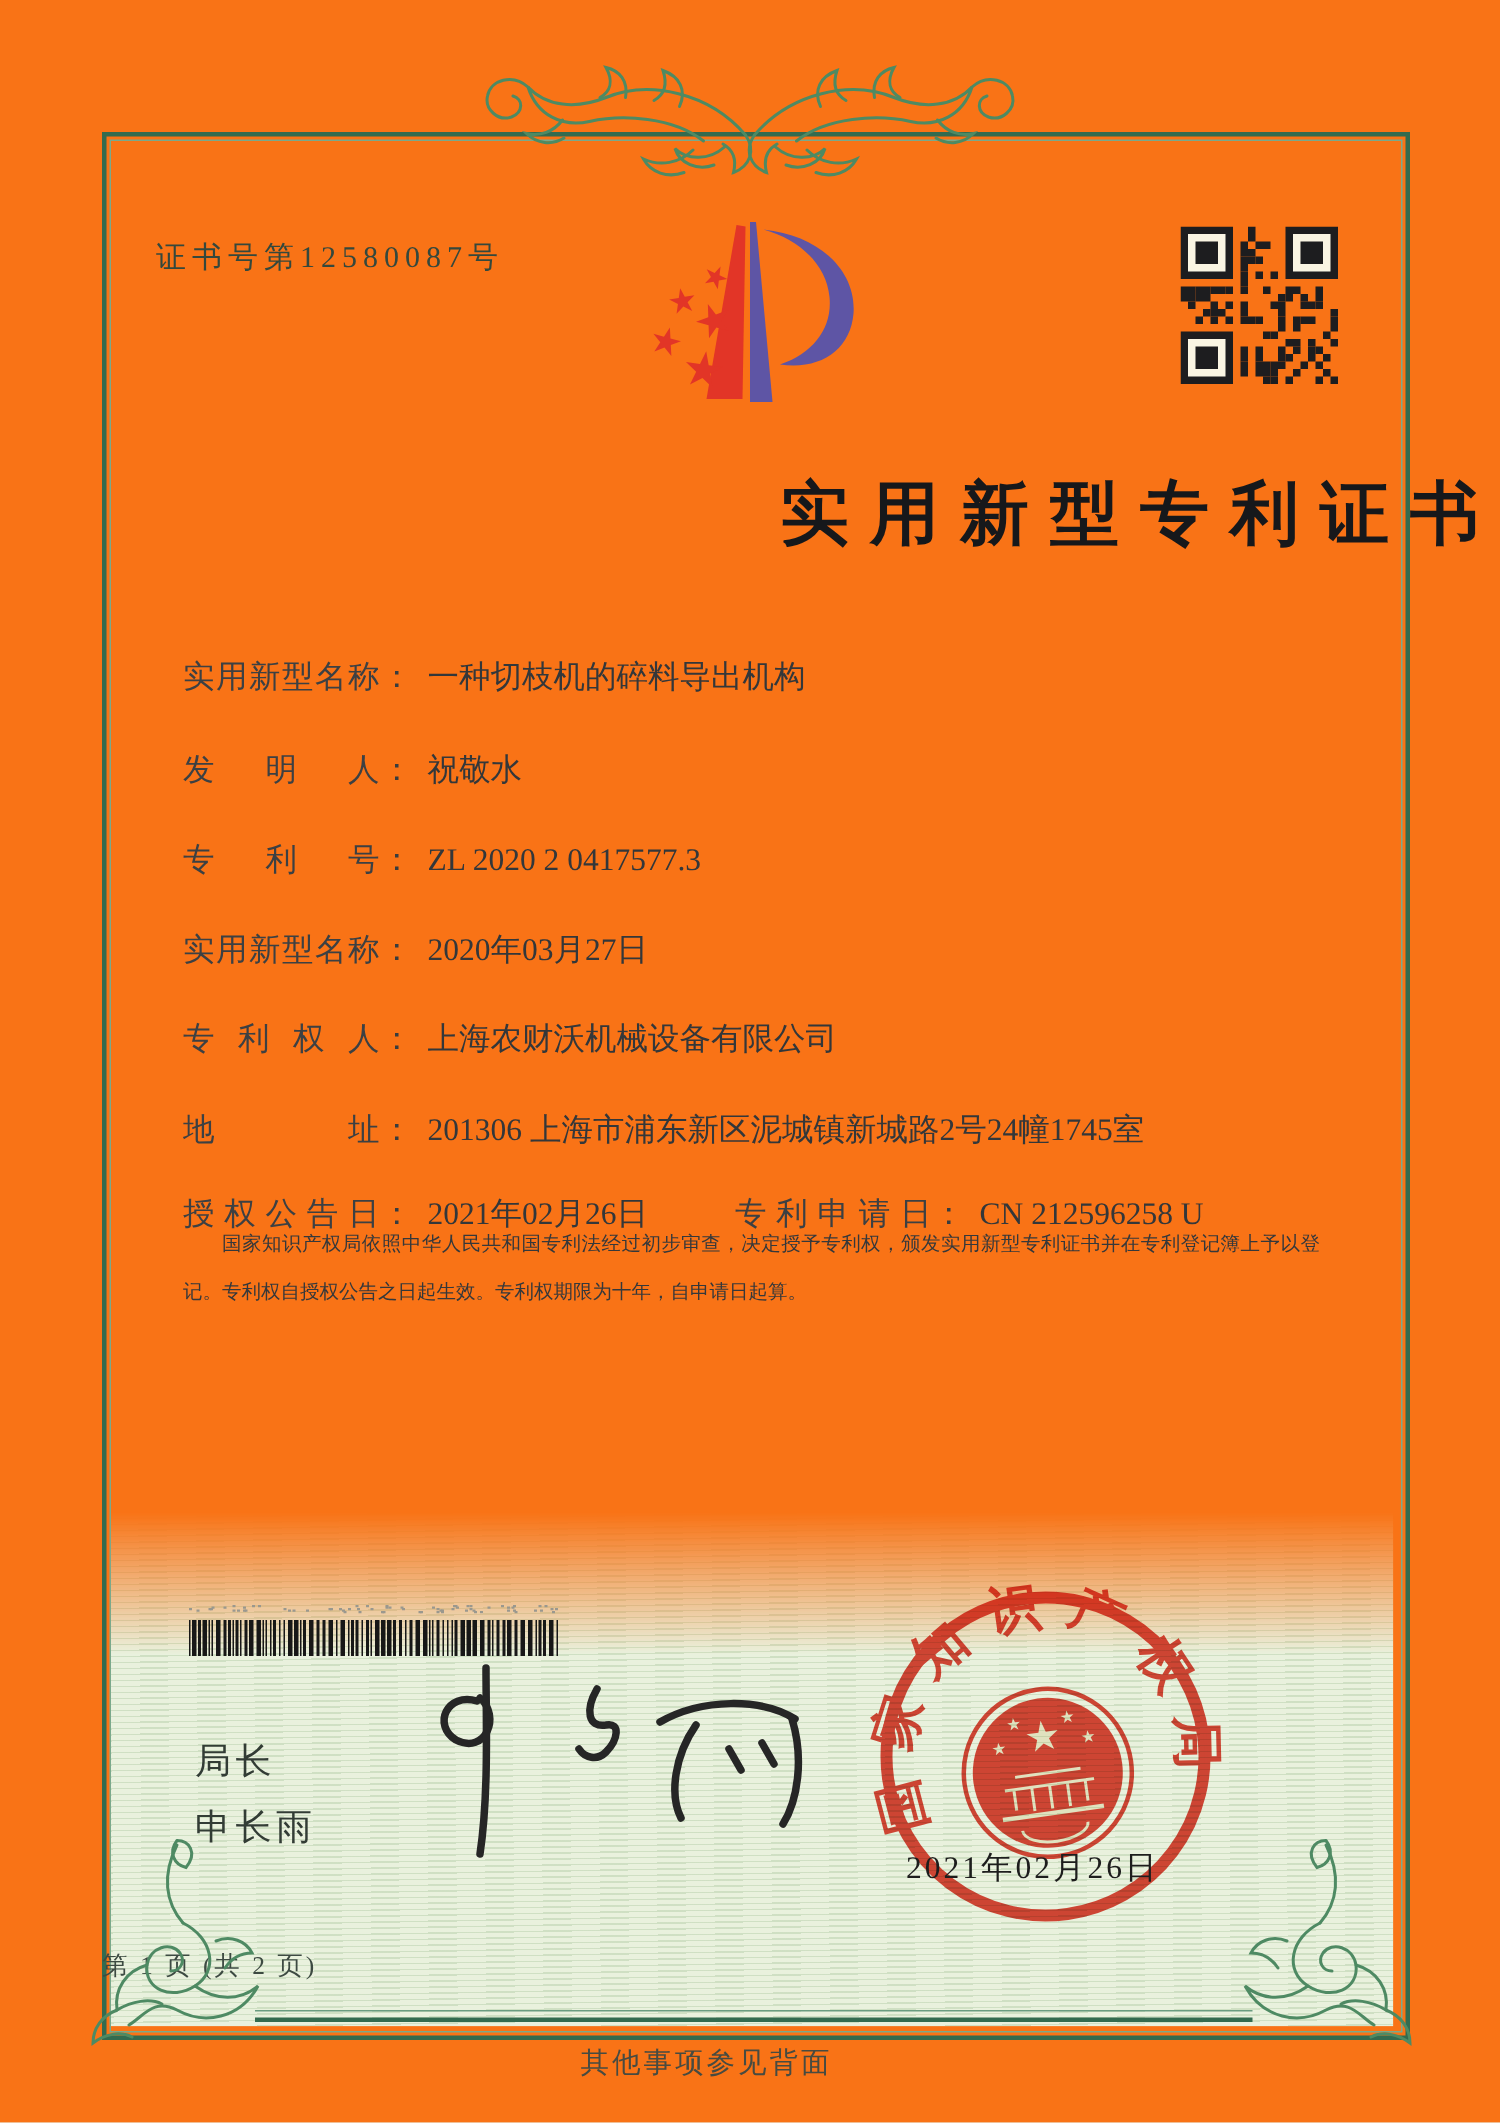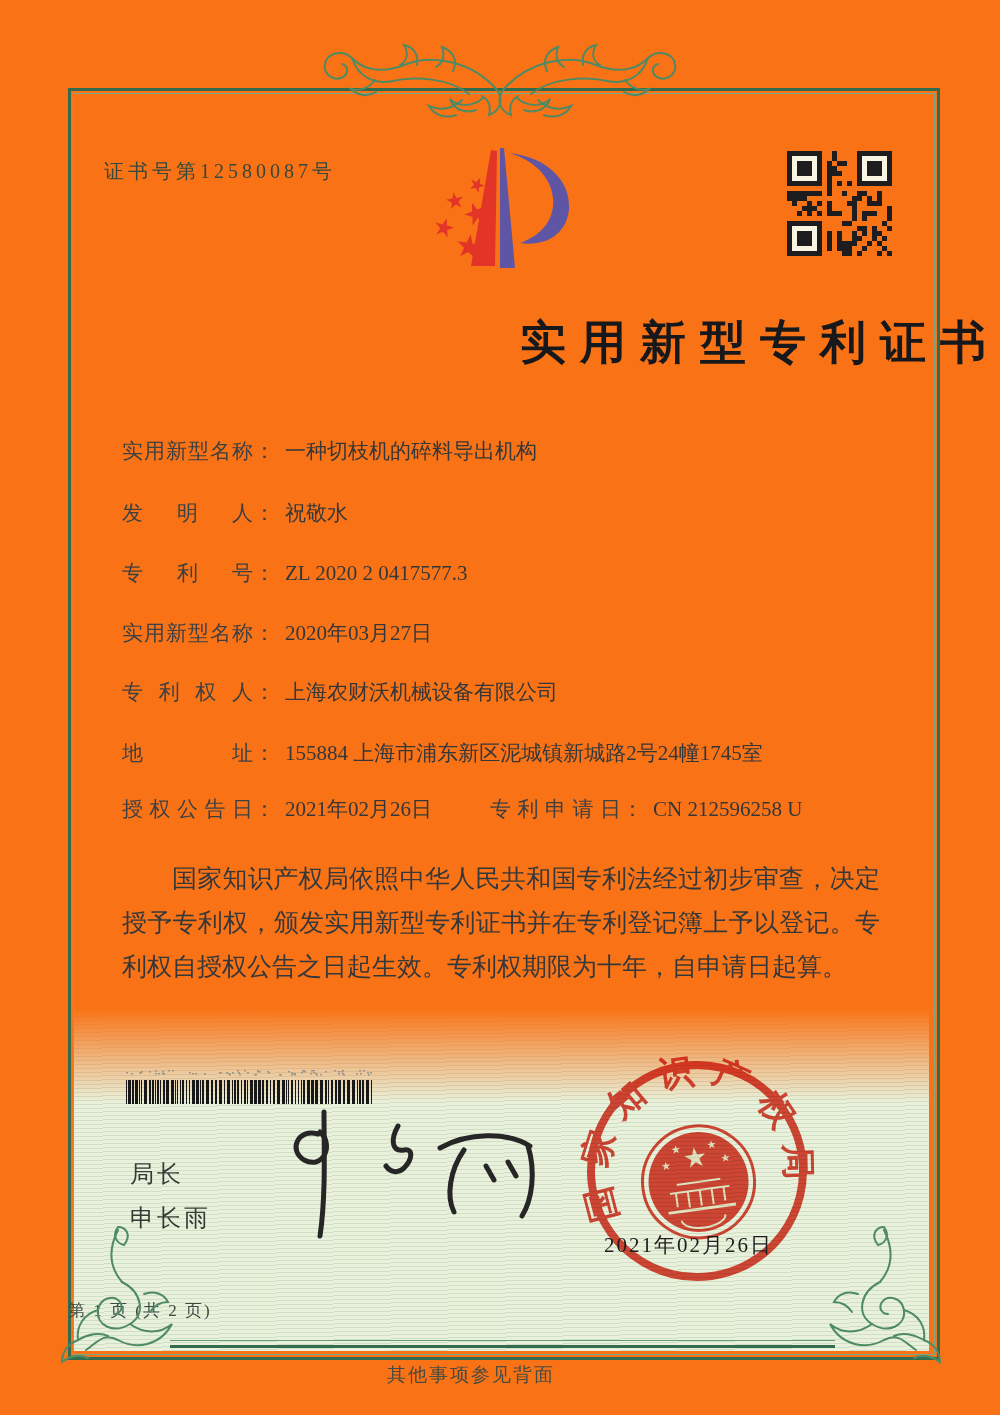--- a/index.html
+++ b/index.html
@@ -28,22 +28,22 @@
   }
   .logo{position:absolute;left:408px;top:138px;}
   .qr{position:absolute;left:787px;top:151px;}
   .barcode{position:absolute;left:124px;top:1070px;}
   .row{position:absolute;left:122px;height:30px;white-space:nowrap;font-size:21px;color:#383c3f;}
   .lbl{display:inline-block;width:131px;text-align:justify;text-align-last:justify;color:#3c4043;}
   .colon{display:inline-block;margin:0 10px 0 1px;}
   .val{color:#33373a;}
   .grant2{position:absolute;left:368px;top:0;}
   .bodytext{
-    position:absolute;left:122px;top:857px;width:758px;
-    font-size:25px;line-height:44px;text-align:justify;color:#35383b;
+    position:absolute;left:122px;top:813px;width:758px;
+    font-size:13px;line-height:32px;text-align:justify;color:#35383b;
   }
   .bodytext p{margin:0;text-indent:2em;}
   .director{position:absolute;left:130px;font-size:24px;color:#323c35;letter-spacing:3px;}
   .director.l1{top:1158px;}
   .director.l2{top:1202px;}
   .signature{position:absolute;left:272px;top:1104px;}
   .seal{position:absolute;left:578px;top:1052px;mix-blend-mode:multiply;opacity:.93;}
   .seal-date{position:absolute;left:604px;top:1231px;font-size:21px;letter-spacing:2px;color:#1d1d1d;}
   .page-info{position:absolute;left:68px;top:1299px;width:806px;text-align:left;font-size:17px;color:#3d4a42;letter-spacing:2px;}
   .extra-line{position:absolute;left:170px;top:1345px;width:665px;height:3px;background:#336b4f;}
@@ -222,21 +222,21 @@
   <div class="row" style="top:559px">
     <span class="lbl">专利号</span><span class="colon">：</span><span class="val">ZL 2020 2 0417577.3</span>
   </div>
   <div class="row" style="top:619px">
     <span class="lbl">实用新型名称</span><span class="colon">：</span><span class="val">2020年03月27日</span>
   </div>
   <div class="row" style="top:678px">
     <span class="lbl">专利权人</span><span class="colon">：</span><span class="val">上海农财沃机械设备有限公司</span>
   </div>
   <div class="row" style="top:739px">
-    <span class="lbl">地址</span><span class="colon">：</span><span class="val">155884 上海市浦东新区泥城镇新城路2号24幢1745室</span>
+    <span class="lbl">地址</span><span class="colon">：</span><span class="val">201306 上海市浦东新区泥城镇新城路2号24幢1745室</span>
   </div>
   <div class="row" style="top:795px">
     <span>
       <span class="lbl">授权公告日</span><span class="colon">：</span><span class="val">2021年02月26日</span>
     </span>
     <span class="grant2">
       <span class="lbl">专利申请日</span><span class="colon">：</span><span class="val">CN 212596258 U</span>
     </span>
   </div>
 

